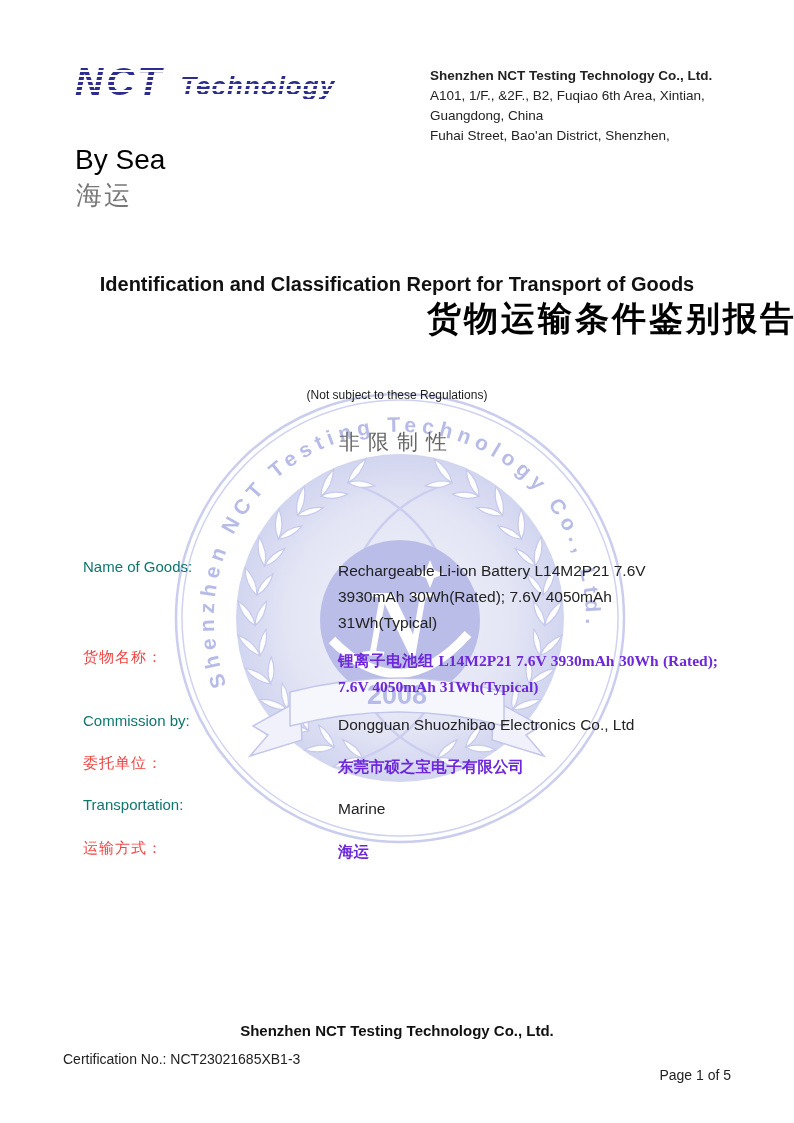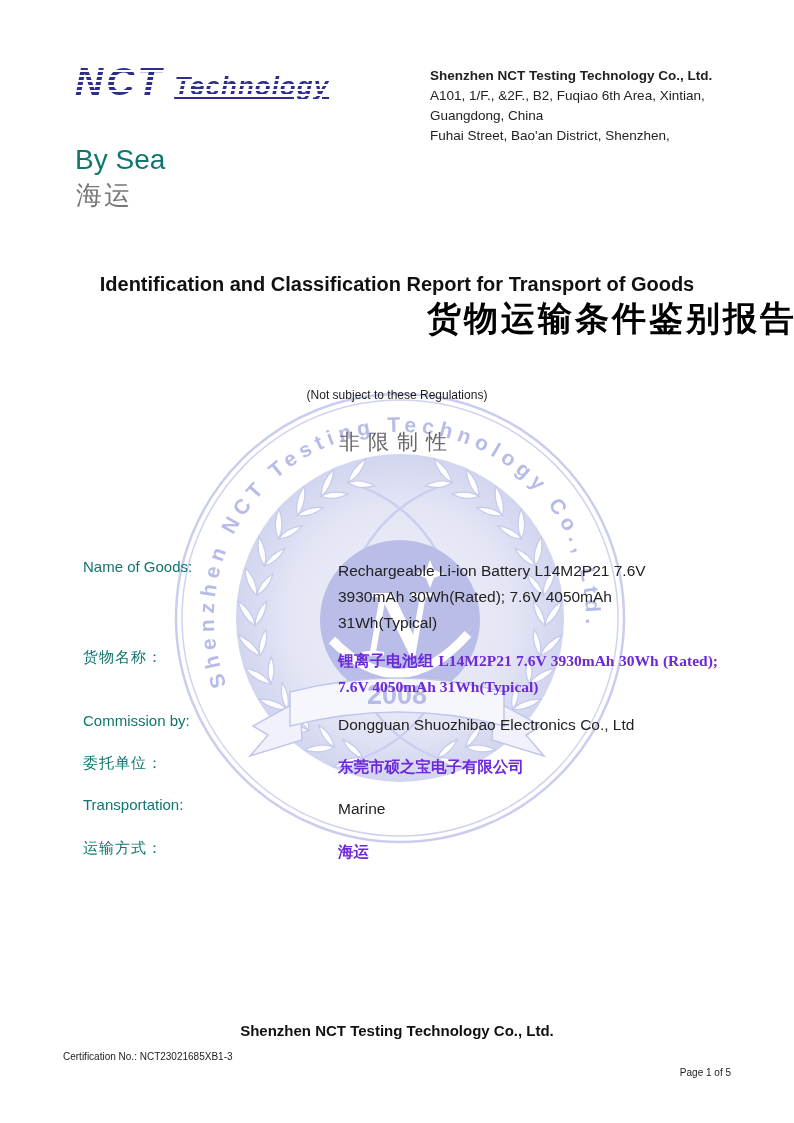--- a/index.html
+++ b/index.html
@@ -15,47 +15,47 @@
   .watermark{position:absolute;left:0;top:0;z-index:0;}
   
   .logo{position:absolute;left:75px;top:62px;z-index:1;white-space:nowrap;}
   .logo-line{position:relative;display:inline-block;color:#2d2d8e;font-style:italic;font-weight:bold;}
   .logo-line::after{
     content:"";position:absolute;inset:0;
     background:repeating-linear-gradient(to bottom,transparent 0 3px,#ffffff 3px 5px);
     pointer-events:none;
   }
   .logo-nct{font-size:39px;letter-spacing:3px;line-height:1;}
-  .logo-tech{font-size:26px;letter-spacing:1px;margin-left:10px;text-decoration:underline;}
-  .by-sea{position:absolute;left:75px;top:144px;z-index:1;font-size:28px;color:#0f766e;}
+  .logo-tech{font-size:26px;letter-spacing:1px;margin-left:16px;}
+  .by-sea{position:absolute;left:75px;top:144px;z-index:1;font-size:28px;color:#000000;}
   .by-sea-zh{position:absolute;left:76px;top:178px;z-index:1;font-size:26px;color:#777;
              font-family:"Liberation Serif",serif;letter-spacing:2px;}
   .company-block{position:absolute;left:430px;top:66px;width:290px;z-index:1;
                  font-size:13.5px;line-height:20px;color:#222;}
   .company-block .co-name{font-weight:bold;}
   
   .title-en{position:absolute;left:0;top:273px;width:100%;text-align:center;z-index:1;
             font-size:20px;font-weight:bold;color:#111;}
   .title-zh{position:absolute;left:0;top:296px;width:100%;text-align:right;z-index:1;
             font-size:34px;font-weight:bold;letter-spacing:3px;color:#000;padding-left:40px;}
   .not-subject-en{position:absolute;left:0;top:388px;width:100%;text-align:center;z-index:1;
             font-size:12px;color:#1c1c1c;}
   .not-subject-zh{position:absolute;left:0;top:428px;width:100%;text-align:center;z-index:1;
             font-size:21px;color:#666;letter-spacing:8px;font-family:"Liberation Serif",serif;}
   
   .field-row{position:absolute;left:0;width:794px;z-index:1;}
   .f-label{position:absolute;left:83px;top:0;font-size:15px;color:#0f766e;}
-  .f-label.zh{font-family:"Liberation Serif",serif;color:#0f766e;letter-spacing:1px;}
+  .f-label.zh{font-family:"Liberation Serif",serif;color:#ef4444;letter-spacing:1px;}
   .f-value{position:absolute;left:338px;top:0;font-size:15.5px;line-height:26px;color:#222;}
   .f-value.en{width:330px;}
   .f-value.zh{width:380px;text-align:justify;font-family:"Liberation Serif",serif;color:#6d28d9;font-weight:bold;}
   
   .footer-company{position:absolute;left:0;top:1022px;width:100%;text-align:center;z-index:1;
                   font-size:15px;font-weight:bold;color:#111;}
-  .footer-row{position:absolute;left:63px;top:1051px;width:668px;z-index:1;font-size:10px;color:#222;}
+  .footer-row{position:absolute;left:63px;top:1051px;width:668px;z-index:1;font-size:14px;color:#222;}
   .footer-cert{float:left;}
   .footer-page{float:right;margin-top:16px;}
 </style>
 </head>
 <body>
 
 <div class="page">
 
   <svg class="watermark" width="794" height="1123" viewBox="0 0 794 1123" aria-hidden="true">
     <defs>

